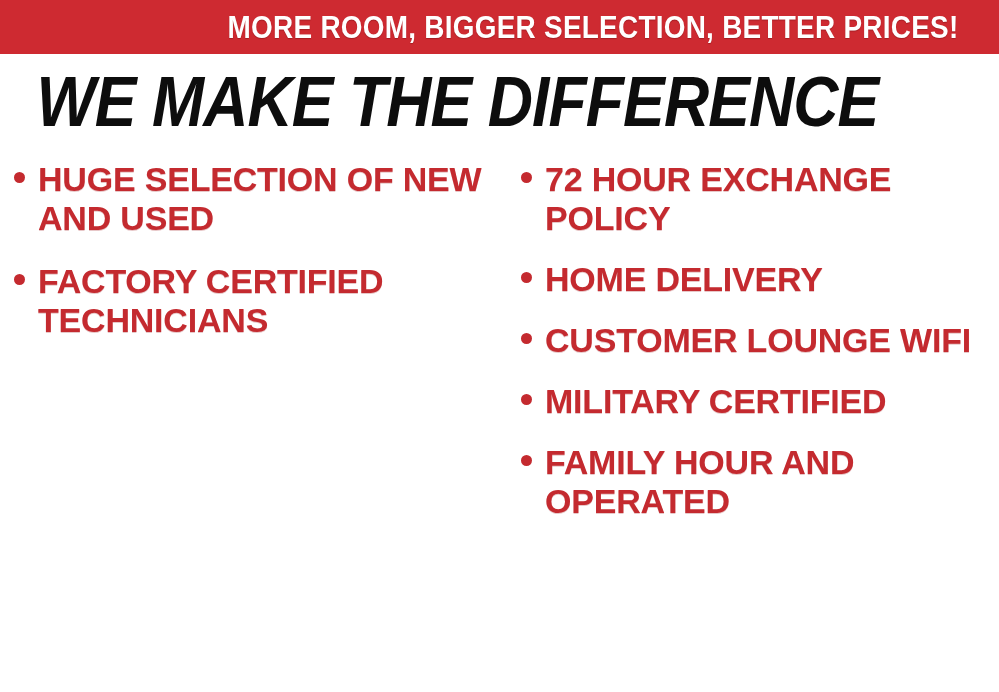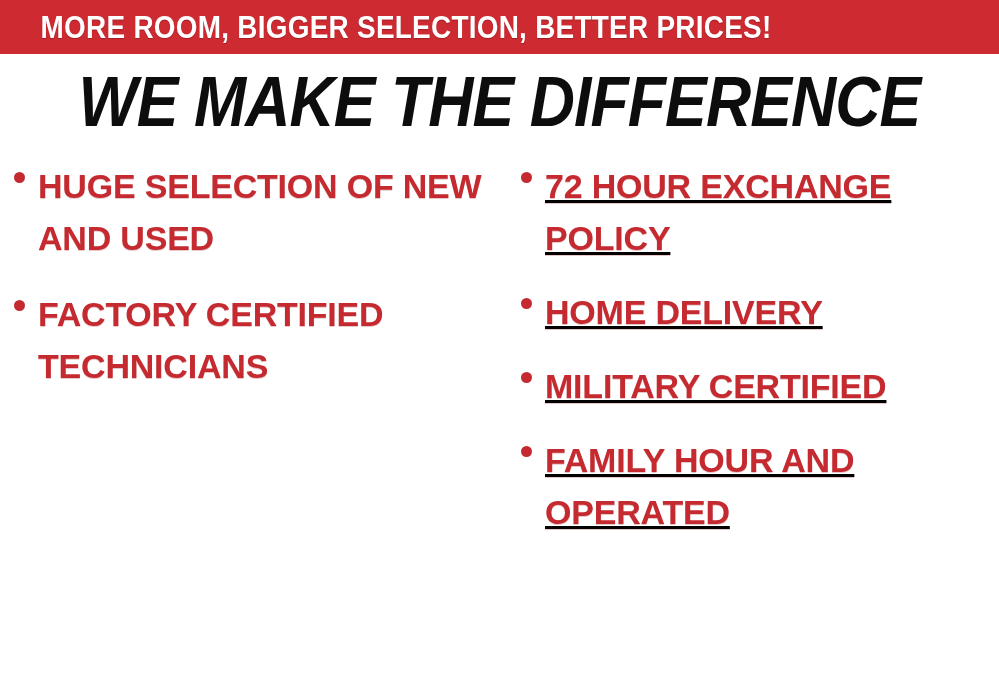--- a/index.html
+++ b/index.html
@@ -18,21 +18,21 @@
   
   #promo-banner {
     position: absolute;
     left: 0;
     top: 0;
     width: 999px;
     height: 54px;
     background: #ce2a31;
     display: flex;
     align-items: center;
-    justify-content: flex-start;
+    justify-content: flex-end;
     box-sizing: border-box;
   }
   #promo-banner-text {
     color: #ffffff;
     font-family: "Liberation Sans", sans-serif;
     font-weight: bold;
     font-size: 31px;
     line-height: 31px;
     letter-spacing: 0.3px;
     white-space: nowrap;
@@ -40,21 +40,21 @@
     transform-origin: center center;
     text-shadow: 0 1px 1px rgba(90,8,12,0.35);
   }
 
   
   #headline {
     position: absolute;
     left: 0;
     top: 66px;
     width: 999px;
-    text-align: center;
+    text-align: left;
   }
   #headline-text {
     display: inline-block;
     color: #0d0d0d;
     font-family: "Liberation Sans", sans-serif;
     font-weight: bold;
     font-style: italic;
     font-size: 68px;
     line-height: 70px;
     letter-spacing: -1px;
@@ -87,38 +87,37 @@
     padding-right: 0px;
   }
 
   .benefit-item {
     display: flex;
     align-items: flex-start;
     margin-bottom: 24px;
   }
   #benefits-col-right .benefit-item {
     margin-bottom: 22px;
-    text-decoration: underline;
   }
   .benefit-bullet {
     flex: 0 0 auto;
     width: 11px;
     height: 11px;
     border-radius: 50%;
     background: #c42a2f;
     margin-top: 12px;
     margin-right: 13px;
   }
   .benefit-label {
     flex: 1 1 auto;
     color: #c42a2f;
     font-family: "Liberation Sans", sans-serif;
     font-weight: bold;
     font-size: 34px;
-    line-height: 52px;
+    line-height: 39px;
     letter-spacing: -0.2px;
     text-shadow: 0 1px 0 rgba(160,30,35,0.25);
   }
 </style>
 </head>
 <body>
 
 <div id="promo-banner">
   <div id="promo-banner-text">MORE ROOM, BIGGER SELECTION, BETTER PRICES!</div>
 </div>
@@ -151,20 +150,24 @@
     <div class="benefit-item">
       <span class="benefit-bullet"></span>
       <span class="benefit-label">72 HOUR EXCHANGE POLICY</span>
     </div>
 
     <div class="benefit-item">
       <span class="benefit-bullet"></span>
       <span class="benefit-label">HOME DELIVERY</span>
     </div>
 
+    <div class="benefit-item">
+      <span class="benefit-bullet"></span>
+      <span class="benefit-label">CUSTOMER LOUNGE WIFI</span>
+    </div>
 
     <div class="benefit-item">
       <span class="benefit-bullet"></span>
       <span class="benefit-label">MILITARY CERTIFIED</span>
     </div>
 
     <div class="benefit-item">
       <span class="benefit-bullet"></span>
       <span class="benefit-label">FAMILY HOUR AND OPERATED</span>
     </div>

